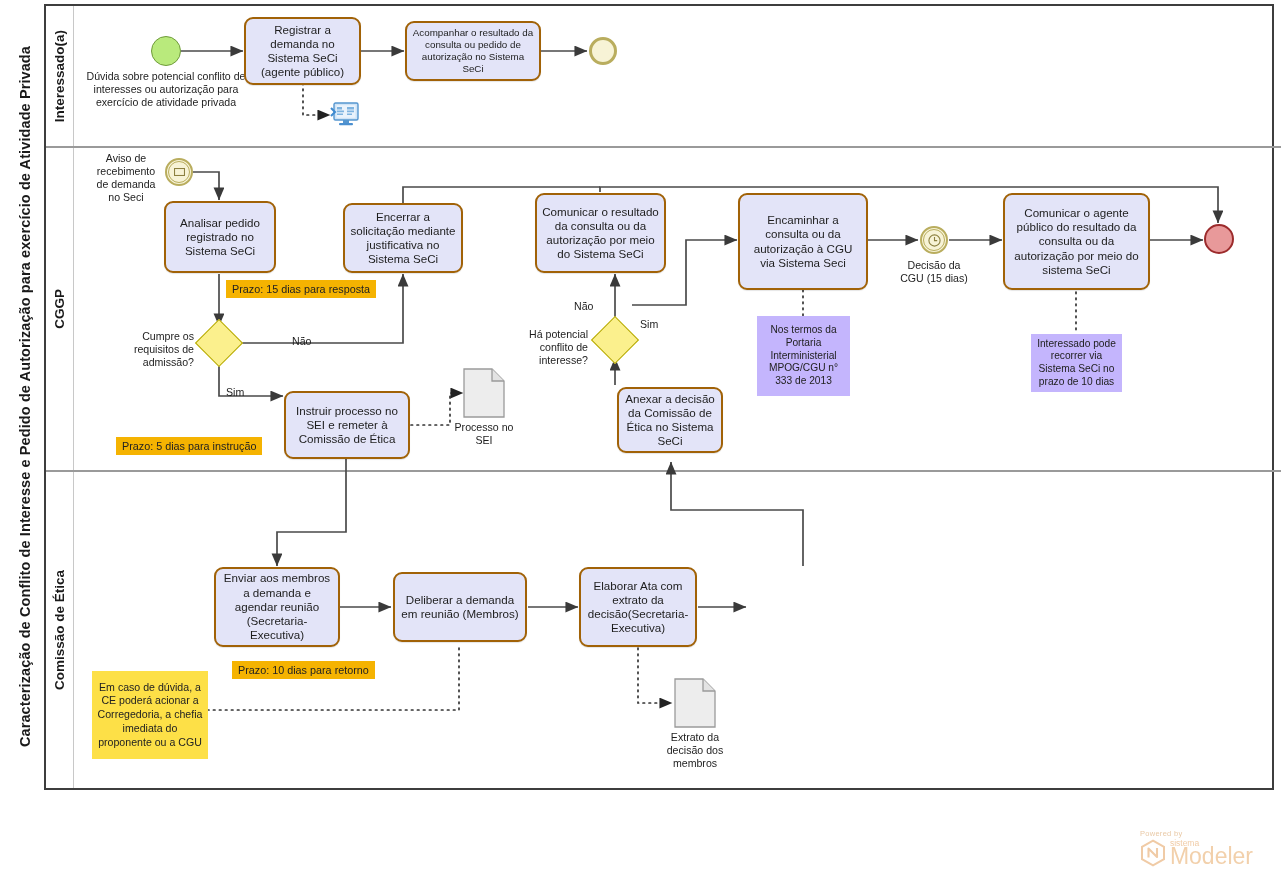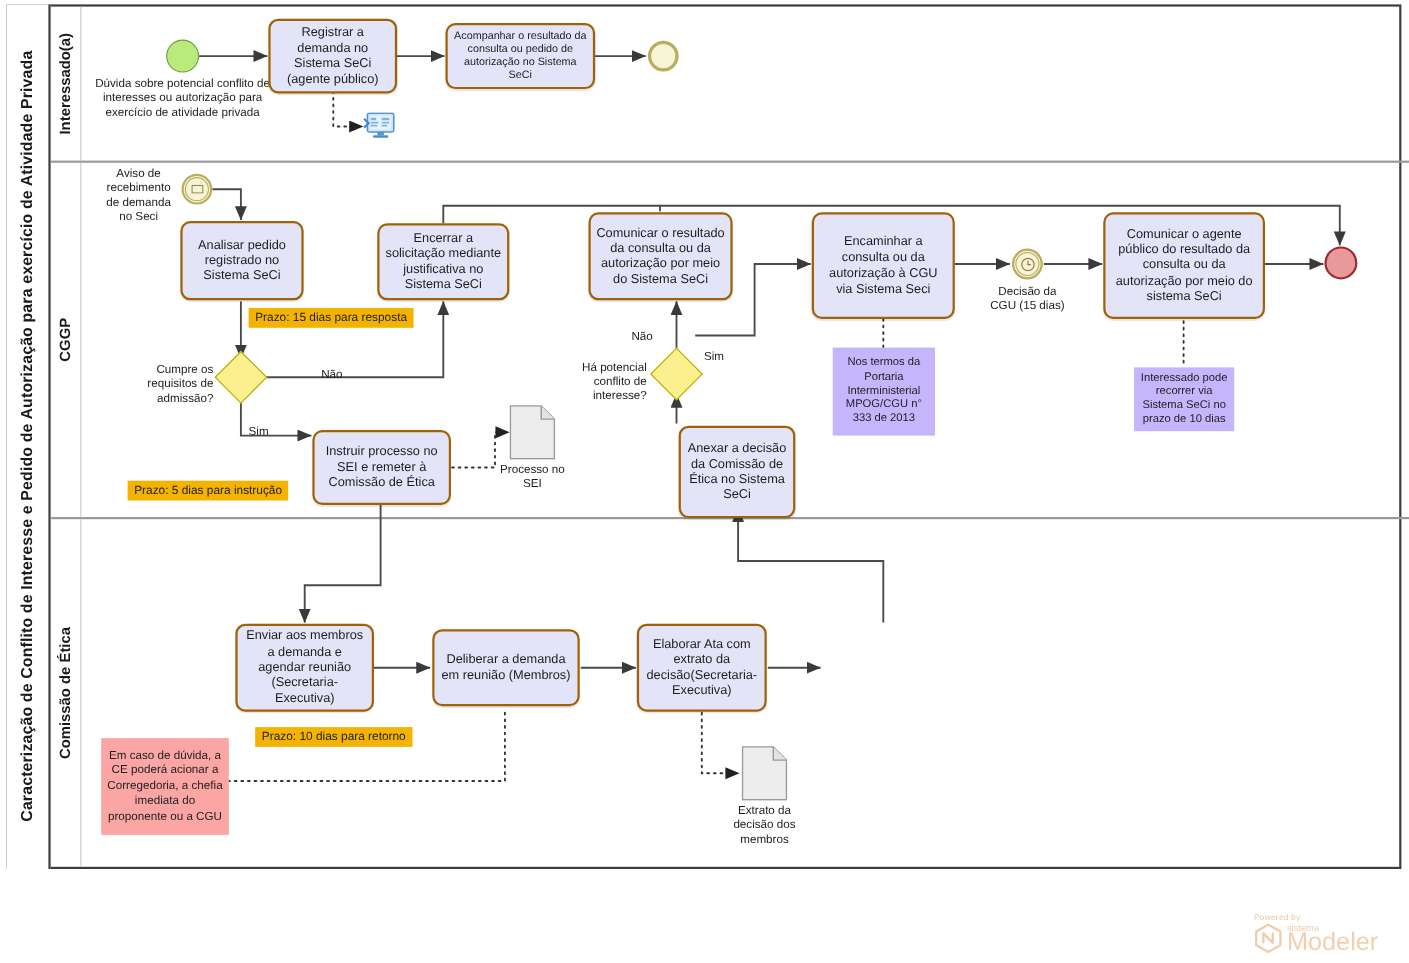--- a/index.html
+++ b/index.html
@@ -35,21 +35,21 @@
   .ev-msg .inner{width:20px;height:20px;border-radius:50%;border:1.6px solid #b9ad5e;display:flex;align-items:center;justify-content:center;}
   .ev-timer{width:28px;height:28px;background:#f7f3d6;border:2px solid #b9ad5e;display:flex;align-items:center;justify-content:center;}
   .ev-timer .inner{width:20px;height:20px;border-radius:50%;border:1.6px solid #b9ad5e;display:flex;align-items:center;justify-content:center;}
 
   .lbl{position:absolute;font-size:10.6px;line-height:1.22;text-align:center;color:#1d1d1d;}
   .flow-lbl{position:absolute;font-size:10.6px;color:#1d1d1d;}
 
   .annot-yellow{position:absolute;background:#f5b301;color:#222;font-size:10.8px;padding:3px 6px;box-sizing:border-box;white-space:nowrap;}
   .annot-grey{position:absolute;background:#c4b5fd;border-left:none;color:#222;font-size:10.2px;line-height:1.25;
         text-align:center;padding:5px 4px;box-sizing:border-box;display:flex;align-items:center;justify-content:center;}
-  .annot-green{position:absolute;background:#fca5a5;color:#222;font-size:10.6px;line-height:1.3;
+  .annot-green{position:absolute;background:#fde047;color:#222;font-size:10.6px;line-height:1.3;
         text-align:center;padding:21px 4px;box-sizing:border-box;display:flex;align-items:center;justify-content:center;}
 
   .doc{position:absolute;width:42px;height:50px;}
   .sys-icon{position:absolute;width:30px;height:26px;}
 
   .brand{position:absolute;right:28px;bottom:8px;text-align:left;}
   .brand .pb{font-size:7.5px;color:#e9c9a6;letter-spacing:.3px;margin-bottom:1px;}
   .brand .row{display:flex;align-items:center;gap:4px;}
   .brand .nm{font-size:8.5px;color:#f0cba6;line-height:1;margin-bottom:-2px;}
   .brand .md{font-size:23px;color:#f2d0ab;line-height:.92;}
@@ -220,21 +220,21 @@
   <div class="lbl" style="left:896px;top:259px;width:76px;">Decisão da CGU (15 dias)</div>
 
   <div class="task" style="left:1003px;top:193px;width:147px;height:97px;">
     <span>Comunicar o agente público do resultado da consulta ou da autorização por meio do sistema SeCi</span>
   </div>
 
   <div class="annot-grey" style="left:1031px;top:334px;width:91px;height:58px;">Interessado pode recorrer via Sistema SeCi no prazo de 10 dias</div>
 
   <div class="ev ev-end-red" style="left:1204px;top:224px;"></div>
 
-  <div class="task" style="left:617px;top:387px;width:106px;height:84px;">
+  <div class="task" style="left:617px;top:387px;width:106px;height:66px;">
     <span>Anexar a decisão da Comissão de Ética no Sistema SeCi</span>
   </div>
 
   <div class="task" style="left:214px;top:567px;width:126px;height:80px;">
     <span>Enviar aos membros a demanda e agendar reunião (Secretaria-Executiva)</span>
   </div>
   <div class="annot-yellow" style="left:232px;top:661px;">Prazo: 10 dias para retorno</div>
 
   <div class="task" style="left:393px;top:572px;width:134px;height:70px;">
     <span>Deliberar a demanda em reunião (Membros)</span>

